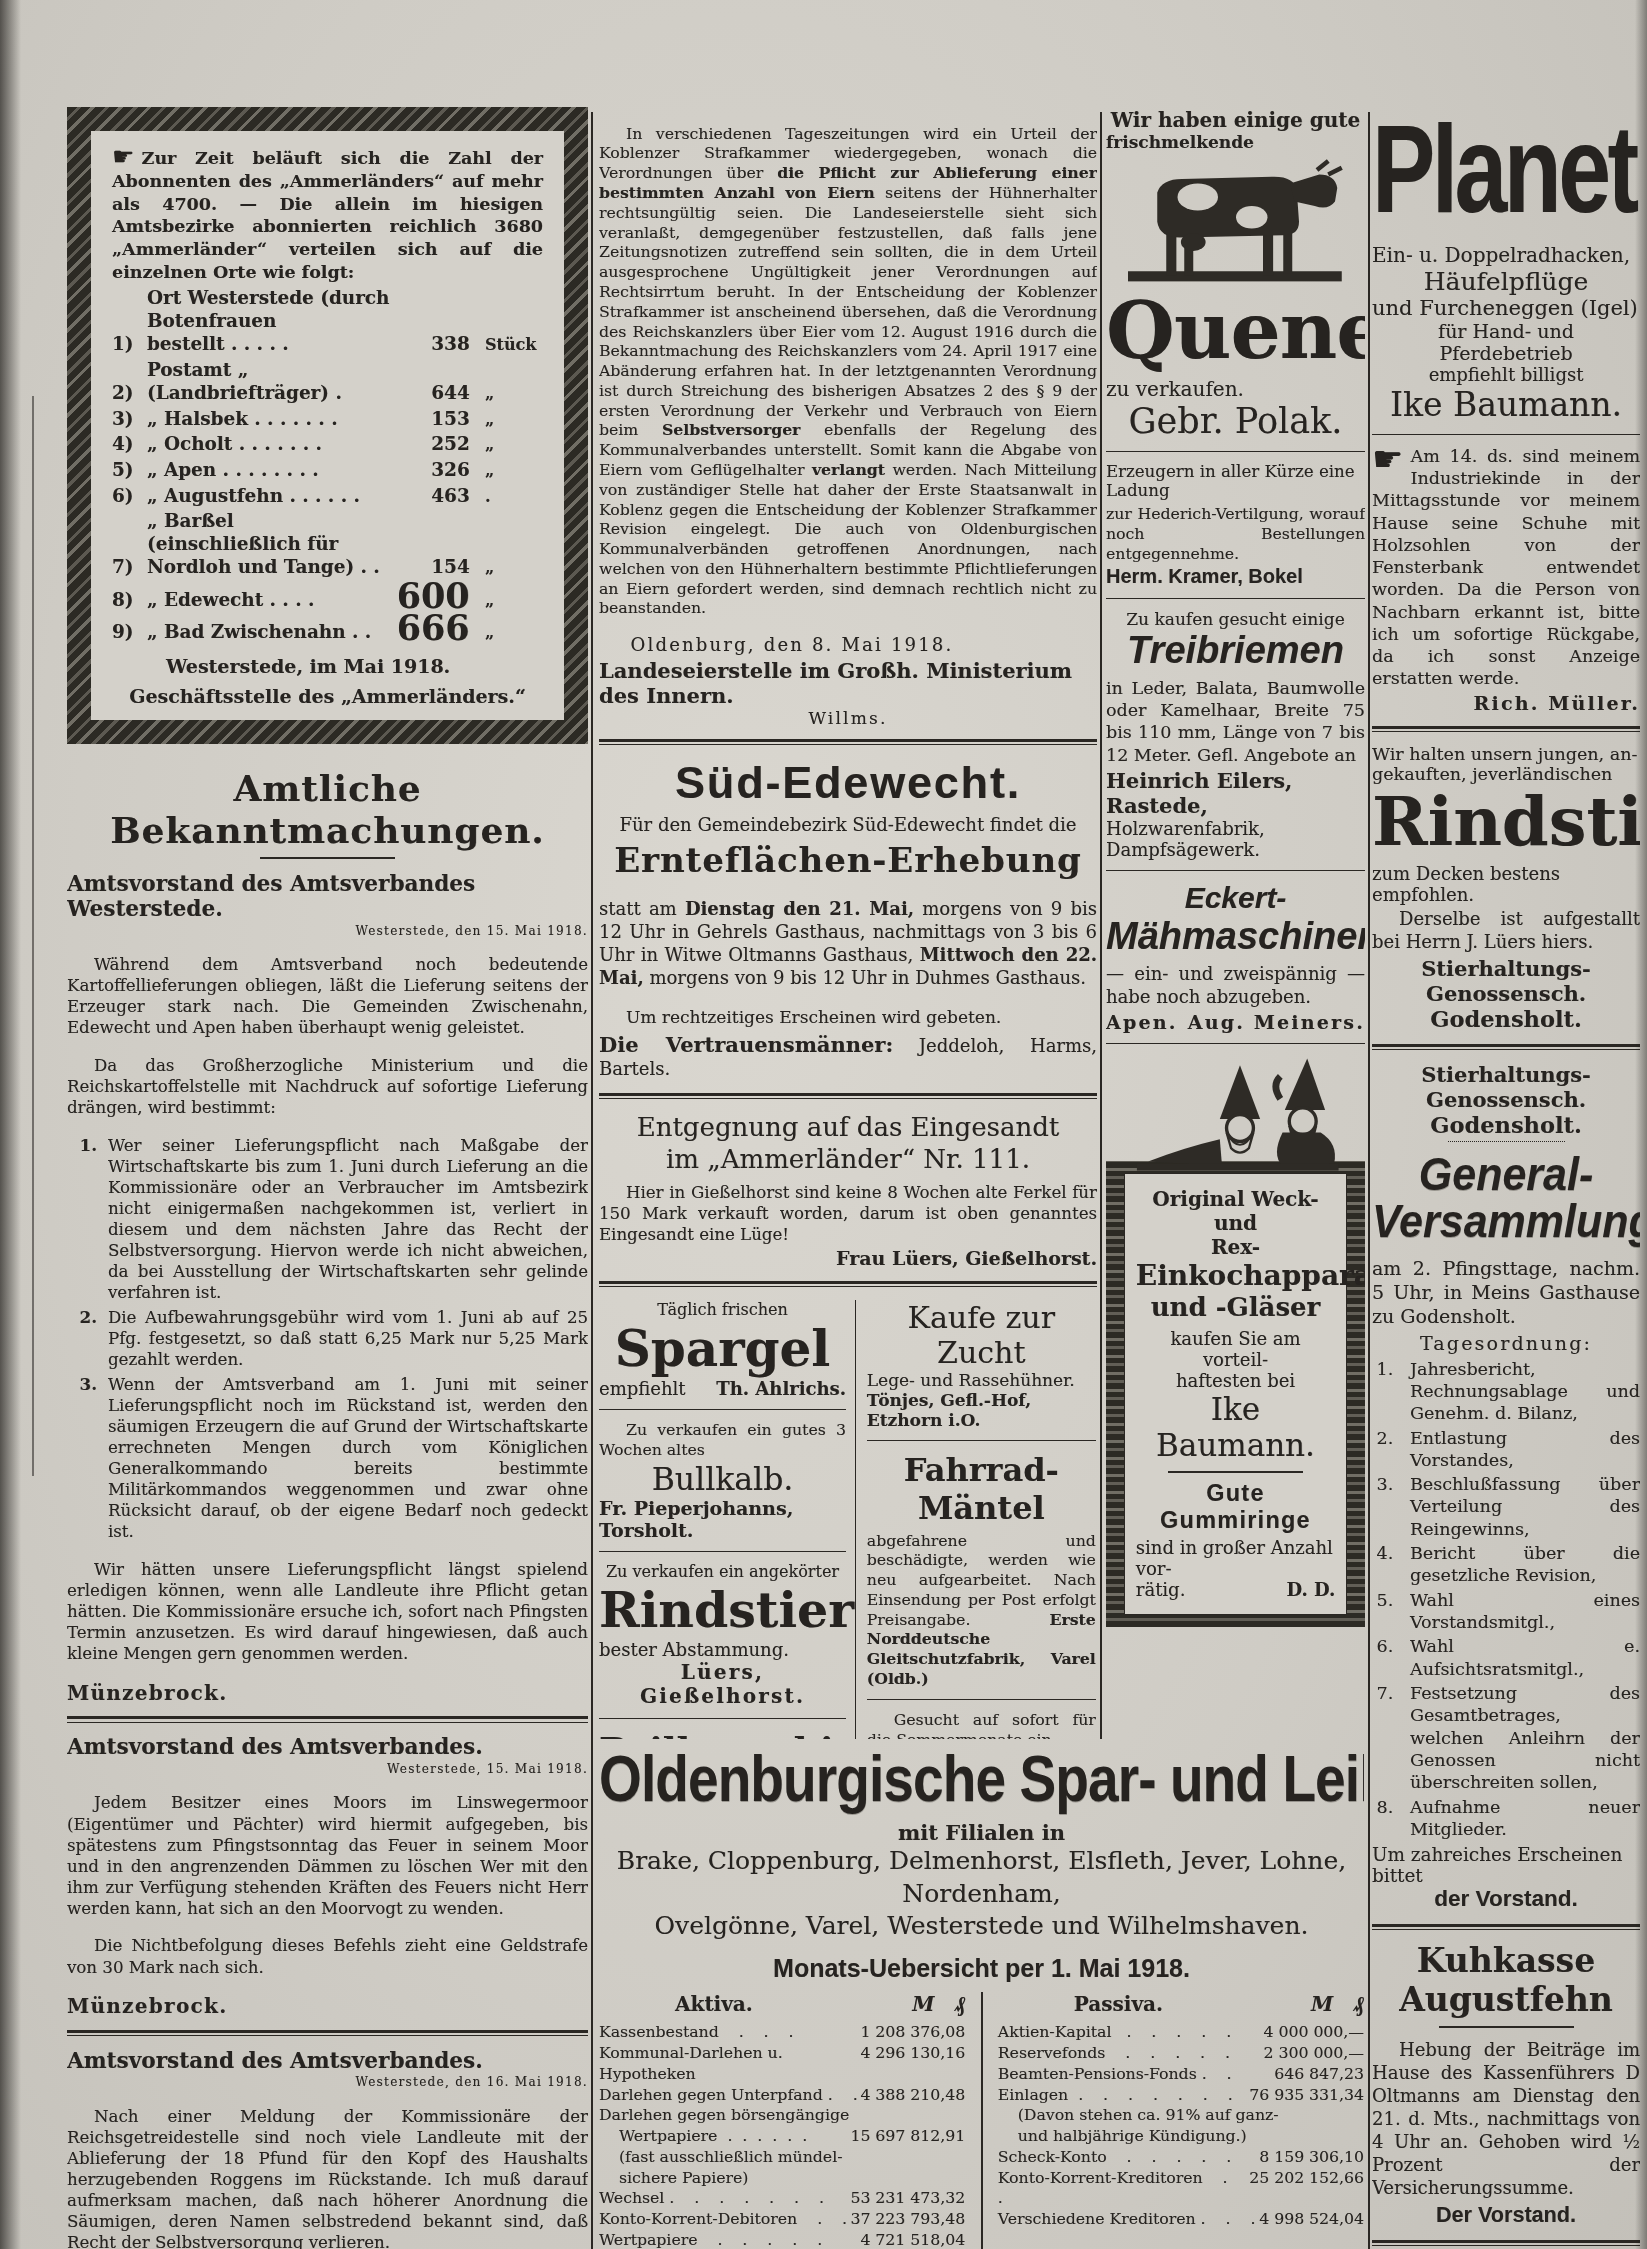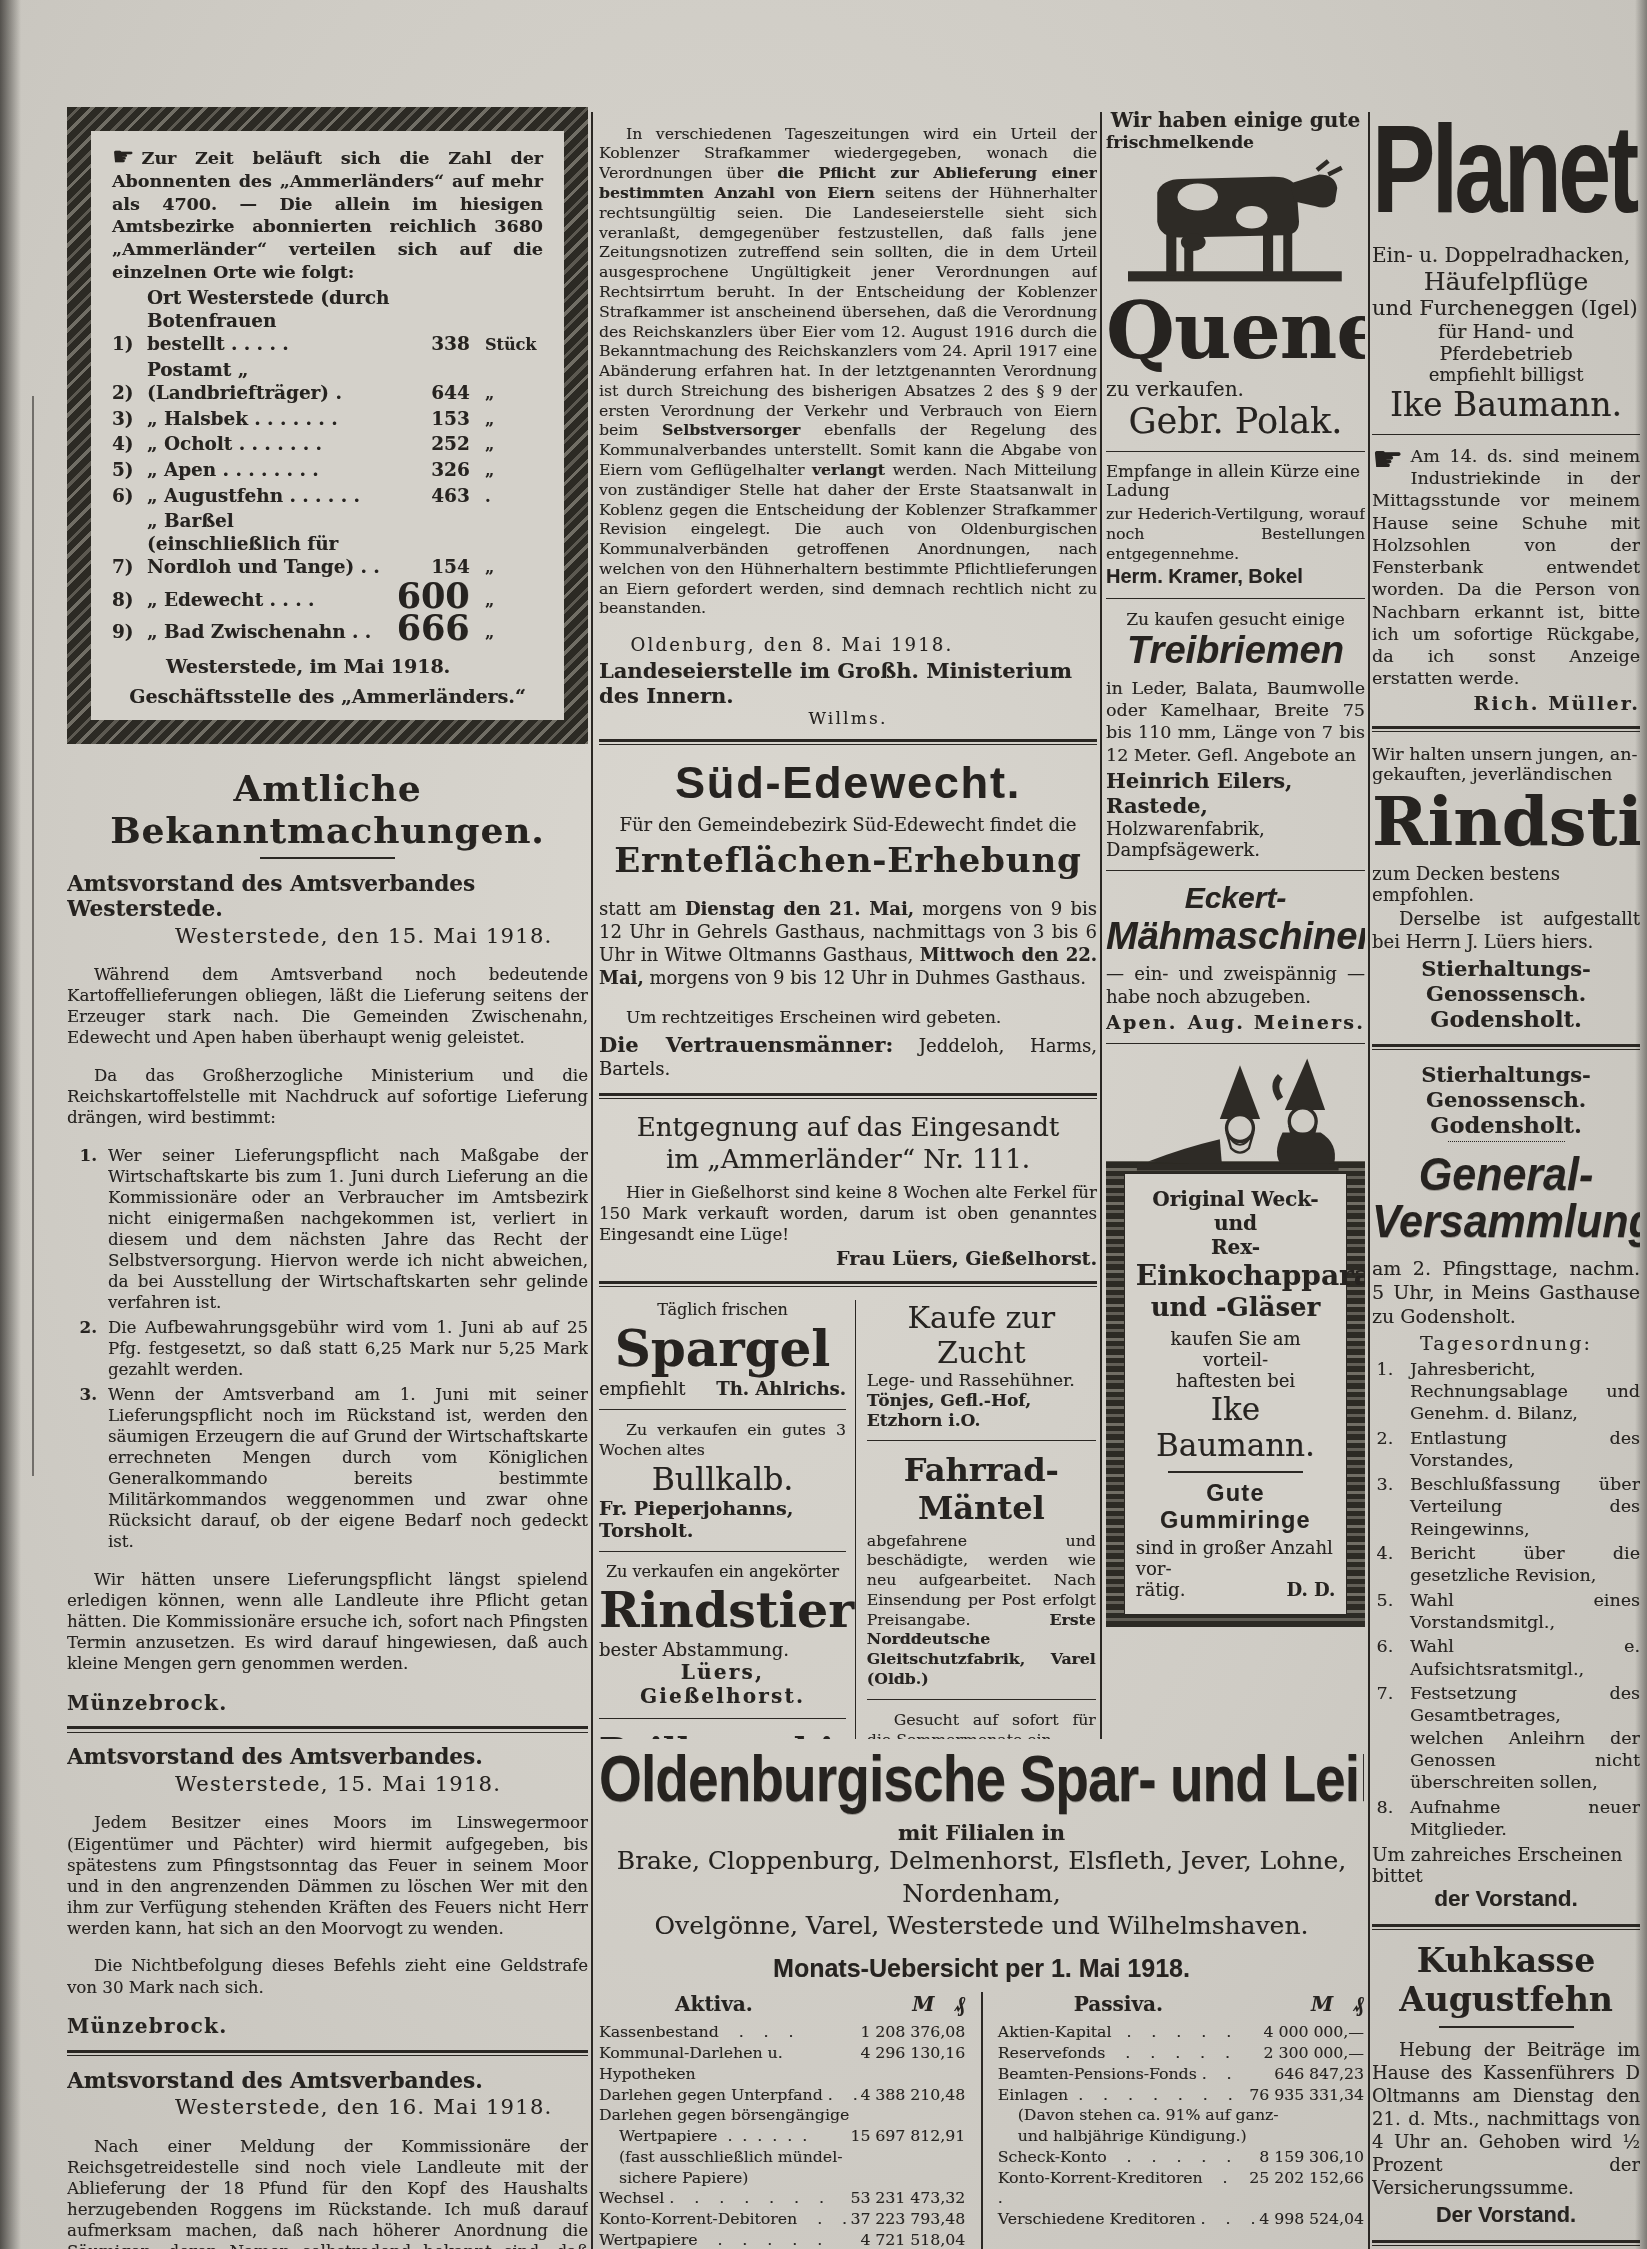--- a/index.html
+++ b/index.html
@@ -48,21 +48,21 @@
   .bno{width:35px;flex:none;}
   .blbl{flex:1;white-space:pre-line;}
   .bcnt{width:76px;flex:none;text-align:right;}
   .bunit{width:58px;flex:none;padding-left:15.3px;font-size:16px;}
   .brow.big .bcnt{font-size:35px;line-height:.85;}
   .bdate{font-size:19px;font-weight:bold;margin-top:11.7px;padding-left:54px;}
   .bsig{font-size:19px;font-weight:bold;text-align:center;margin-top:8px;}
   
   .h1{font-size:36px;font-weight:bold;text-align:center;letter-spacing:0.9px;margin:11.7px 0 0;}
   .subhead{font-size:21.6px;font-weight:bold;margin:4.5px 0 2.7px;}
-  .dateline{font-size:21px;margin:1.8px 0 6.3px;text-align:left;padding-left:108px;letter-spacing:1.3px;}
+  .dateline{font-size:12px;margin:1.8px 0 6.3px;text-align:right;padding-left:108px;letter-spacing:1.3px;}
   .nitem{position:relative;padding-left:41px;margin:3.6px 0;}
   .nitem .no{position:absolute;left:12.6px;top:0;font-weight:bold;}
   
   .a-sig1{font-size:21px;font-weight:bold;margin-top:2.7px;}
   .se-title{font-size:45px;font-weight:900;letter-spacing:1.8px;text-align:center;margin:6.3px 0 4.5px;}
   .se-t2{font-size:34px;font-weight:bold;text-align:center;letter-spacing:0.9px;margin:5.4px 0 6.3px;}
   .ent-t{font-size:26px;font-weight:normal;text-align:center;line-height:1.25;}
   .subcols{display:flex;margin-top:13px;}
   .subL{width:247px;padding-right:9px;}
   .subR{width:229px;border-left:1.8px solid #2a2723;padding-left:10.8px;}
@@ -278,21 +278,21 @@
       <path d="M152 28 L178 20 Q192 20 194 32 L192 44 Q186 52 174 48 L156 44 Z" fill="#2e2b26"></path>
       <path d="M176 16 L186 8 M186 20 L198 14" stroke="#2e2b26" stroke-width="4" fill="none"></path>
       <ellipse cx="70" cy="40" rx="18" ry="12" fill="#cfccc5"></ellipse>
       <ellipse cx="118" cy="58" rx="14" ry="10" fill="#cfccc5"></ellipse>
       <ellipse cx="66" cy="80" rx="11" ry="8" fill="#2e2b26"></ellipse>
     </svg>
     <div class="qu-title">Quenen</div>
     <div style="font-size:20px">zu verkaufen.</div>
     <div class="ctr" style="font-size:35px">Gebr. Polak.</div>
     <div class="hrT"></div>
-    <div style="font-size:16.6px">Empfange in allein Kürze eine</div>
+    <div style="font-size:16.6px">Erzeugern in aller Kürze eine</div>
     <div style="font-size:16.6px">Ladung</div>
     <p class="bt35" style="margin:4.5px 0 1.8px">zur Hederich-Vertilgung, worauf noch Bestellungen entgegennehme.</p>
     <div class="b sans" style="font-size:20px">Herm. Kramer, Bokel</div>
     <div class="hrT"></div>
     <div class="ctr" style="font-size:17px">Zu kaufen gesucht einige</div>
     <div class="d-fat sans" style="font-size:38px;font-style:italic">Treibriemen</div>
     <p class="bt" style="font-size:17.5px;margin:4.5px 0 1.8px">in Leder, Balata, Baumwolle oder Kamelhaar, Breite 75 bis 110 mm, Länge von 7 bis 12 Meter. Gefl. Angebote an</p>
     <div class="b" style="font-size:21px">Heinrich Eilers, Rastede,</div>
     <div style="font-size:18px">Holzwarenfabrik, Dampfsägewerk.</div>
     <div class="hrT"></div>

